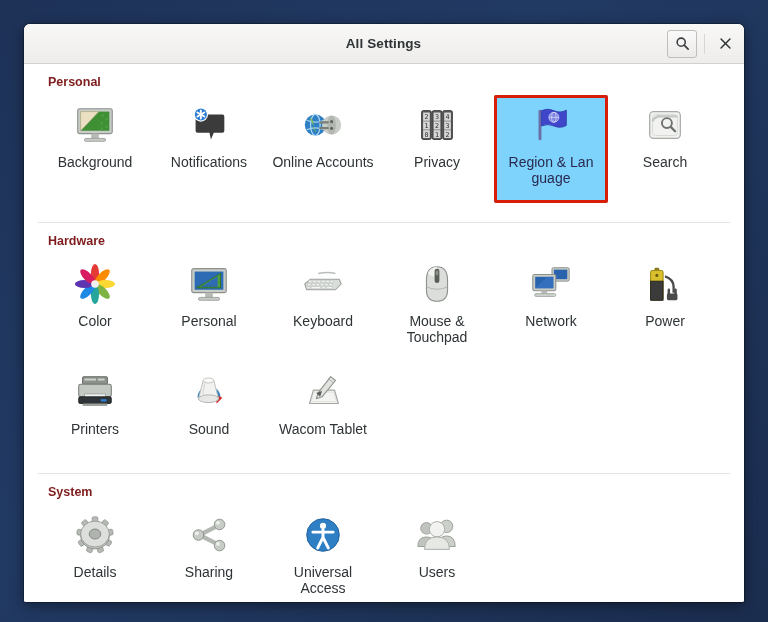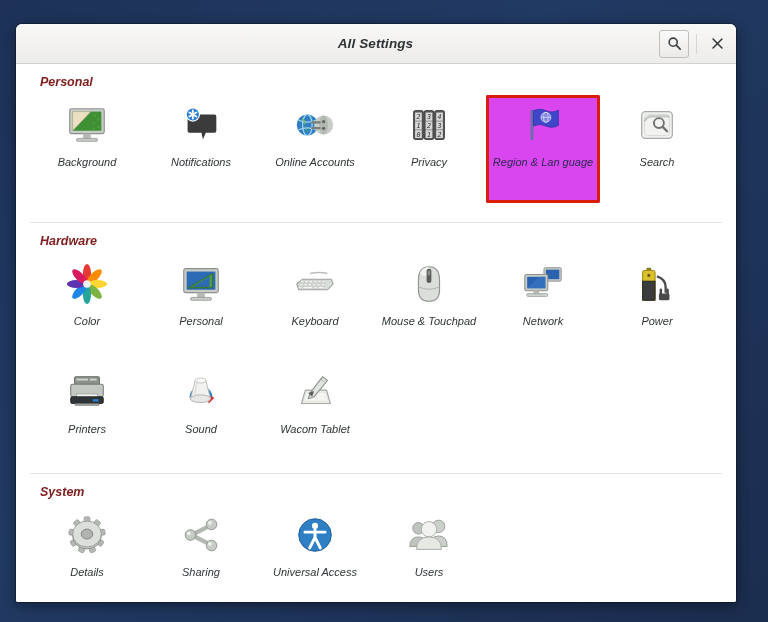--- a/index.html
+++ b/index.html
@@ -12,31 +12,30 @@
   }
 
   body {
     background: linear-gradient(135deg, #1e3258 0%, #213a63 40%, #1b2d4f 100%);
     position: relative;
   }
 
   
   #window {
     position: absolute;
-    left: 16px;
+    left: 24px;
     top: 24px;
     width: 720px;
     height: 578px;
     background: #ffffff;
     border-radius: 6px 6px 2px 2px;
     box-shadow: 0 3px 14px rgba(0,0,0,0.45), 0 0 0 1px rgba(0,0,0,0.25);
     overflow: hidden;
     display: flex;
     flex-direction: column;
-    font-style: italic;
   }
 
   
   #titlebar {
     height: 40px;
     flex: 0 0 40px;
     background: linear-gradient(180deg, #f8f8f7 0%, #f2f1f0 60%, #ededec 100%);
     border-bottom: 1px solid #d3d0cd;
     display: flex;
     align-items: center;
@@ -104,29 +103,29 @@
     border-radius: 2px;
     position: relative;
   }
   .tile .ico {
     width: 48px; height: 48px;
     display: flex; align-items: center; justify-content: center;
     margin-bottom: 5px;
     flex: 0 0 48px;
   }
   .tile .lbl {
-    font-size: 11px;
+    font-size: 14px;
     color: #2e3436;
     text-align: center;
     line-height: 16px;
     max-width: 104px;
     word-wrap: break-word;
   }
   .tile.selected {
-    background: #d946ef;
+    background: #7dd3fc;
     outline: 3px solid #d81e06;
     outline-offset: -3px;
   }
   .tile.selected .lbl { color: #2a2a50; }
   .tile.tall { min-height: 108px; }
 </style>
 </head>
 <body>
 
 <div id="window">

